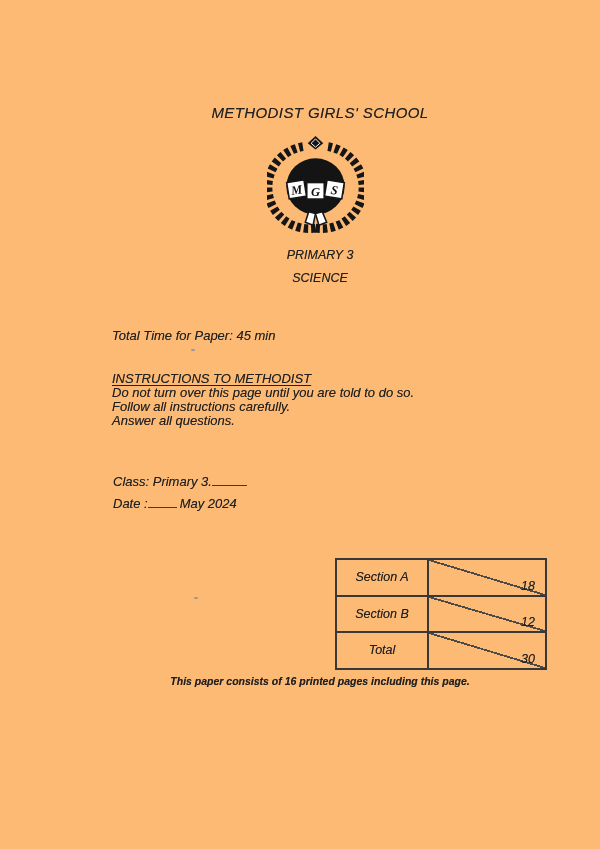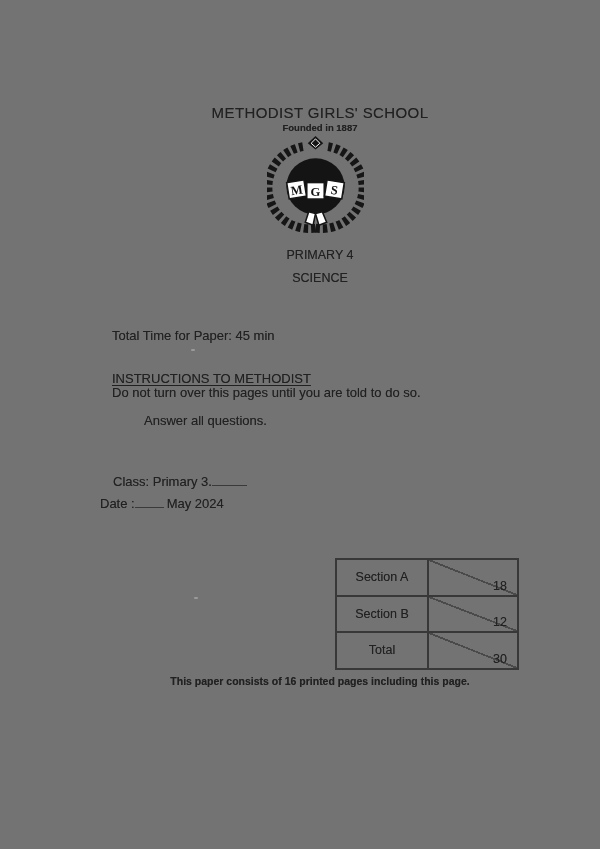--- a/index.html
+++ b/index.html
@@ -6,45 +6,46 @@
   html, body { background: #fff; }
   body {
     width: 600px; height: 849px;
     position: relative;
     font-family: "Liberation Sans", "DejaVu Sans", sans-serif;
     color: #212121;
     overflow: hidden;
   }
   .page {
     position: absolute; inset: 0;
-    background: #737373;
+    background: #fdba74;
+    font-style: italic;
   }
   .abs { position: absolute; }
   .scan { text-shadow: 0 0 0.6px rgba(40,40,40,0.55); }
   .centered { left: 40px; width: 560px; text-align: center; }
 
   .school-name { top: 104px; font-size: 15px; letter-spacing: 0.4px; }
   .founded     { top: 122px; font-size: 9.5px; font-weight: bold; }
 
   .logo { left: 267px; top: 135px; width: 97px; height: 99px; }
 
   .exam-level    { top: 248px; font-size: 12.5px; }
   .exam-subject  { top: 262px; font-size: 12.5px; margin-top: 9px; }
   .exam-title    { top: 276px; font-size: 12.5px; }
 
   .body-text { font-size: 13px; }
   .total-time   { left: 112px; top: 328px; }
   .instr-head   { left: 112px; top: 371px; text-decoration: underline; text-underline-offset: 2px; }
   .instr-line-1 { left: 112px; top: 385px; }
   .instr-line-2 { left: 112px; top: 399px; }
-  .instr-line-3 { left: 112px; top: 413px; margin-left: 32px; }
+  .instr-line-3 { left: 112px; top: 413px; }
 
   .name-line   { left: 113px; top: 451px; }
   .class-line  { left: 113px; top: 474px; }
-  .date-line   { left: 100px; top: 496px; }
+  .date-line   { left: 113px; top: 496px; }
   .parent-line { left: 112px; top: 531px; }
 
   .blank {
     display: inline-block;
     border-bottom: 1.4px solid #3a3a3a;
     height: 12px;
     vertical-align: baseline;
     margin: 0 3px;
   }
   .blank-name   { width: 143px; }
@@ -56,21 +57,21 @@
   .marks-table {
     position: absolute; left: 335px; top: 558px;
     border-collapse: collapse;
   }
   .marks-table td { border: 2px solid #383838; }
   .cell-label {
     width: 92px; height: 34.5px;
     text-align: center; vertical-align: middle;
     font-size: 12.5px;
   }
-  .cell-score { width: 90px; padding: 0; }
+  .cell-score { width: 118px; padding: 0; }
   .score-box {
     position: relative; width: 100%; height: 34.5px;
     background: linear-gradient(to top right,
       transparent calc(50% - 0.9px),
       #4a4a4a calc(50% - 0.9px),
       #4a4a4a calc(50% + 0.9px),
       transparent calc(50% + 0.9px));
   }
   .max-marks {
     position: absolute; right: 10px; bottom: 2px;
@@ -82,21 +83,20 @@
   .speck { position: absolute; background: #9a9a9a; border-radius: 1px; }
   .speck-1 { left: 191px; top: 349px; width: 4px; height: 2px; }
   .speck-2 { left: 194px; top: 597px; width: 4px; height: 2px; }
 </style>
 </head>
 <body>
 
 <div class="page">
 
   <div class="abs centered scan school-name">METHODIST GIRLS' SCHOOL</div>
-  <div class="abs centered scan founded">Founded in 1887</div>
 
   <svg class="abs logo" viewBox="0 0 100 102">
 
     <path d="M50 96 A 42 42 0 0 1 37 12" fill="none" stroke="#161616" stroke-width="9" stroke-dasharray="4.6 3"></path>
     <path d="M50 96 A 42 42 0 0 0 63 12" fill="none" stroke="#161616" stroke-width="9" stroke-dasharray="4.6 3"></path>
 
     <path d="M50 1 L58 8.5 L50 15 L42 8.5 Z" fill="#161616"></path>
     <path d="M50 4 L54.5 8.5 L50 12.5 L45.5 8.5 Z" fill="none" stroke="#fff" stroke-width="1"></path>
 
     <ellipse cx="50" cy="53" rx="30" ry="29" fill="#141414"></ellipse>
@@ -111,28 +111,29 @@
     <g>
       <rect x="41" y="49" width="18" height="17" fill="#fff" stroke="#161616" stroke-width="1.6"></rect>
       <text x="50" y="62.5" text-anchor="middle" font-family="Liberation Serif, DejaVu Serif, serif" font-weight="bold" font-size="13" fill="#141414">G</text>
     </g>
     <g transform="rotate(9 69 56)">
       <rect x="60.5" y="47.5" width="18" height="17" fill="#fff" stroke="#161616" stroke-width="1.6"></rect>
       <text x="69.5" y="61" text-anchor="middle" font-family="Liberation Serif, DejaVu Serif, serif" font-weight="bold" font-size="13" fill="#141414">S</text>
     </g>
   </svg>
 
-  <div class="abs centered scan exam-level">PRIMARY 4</div>
+  <div class="abs centered scan exam-level">PRIMARY 3</div>
   <div class="abs centered scan exam-subject">SCIENCE</div>
 
   <div class="abs scan body-text total-time">Total Time for Paper: 45 min</div>
   <div class="speck speck-1"></div>
 
   <div class="abs scan body-text instr-head">INSTRUCTIONS TO METHODIST</div>
-  <div class="abs scan body-text instr-line-1">Do not turn over this pages until you are told to do so.</div>
+  <div class="abs scan body-text instr-line-1">Do not turn over this page until you are told to do so.</div>
+  <div class="abs scan body-text instr-line-2">Follow all instructions carefully.</div>
   <div class="abs scan body-text instr-line-3">Answer all questions.</div>
 
   <div class="abs scan body-text class-line">
     <span>Class: Primary 3.</span><span class="blank blank-class"></span>
   </div>
   <div class="abs scan body-text date-line">
     <span>Date :</span><span class="blank blank-date"></span><span>May 2024</span>
   </div>
   <div class="speck speck-2"></div>
 

